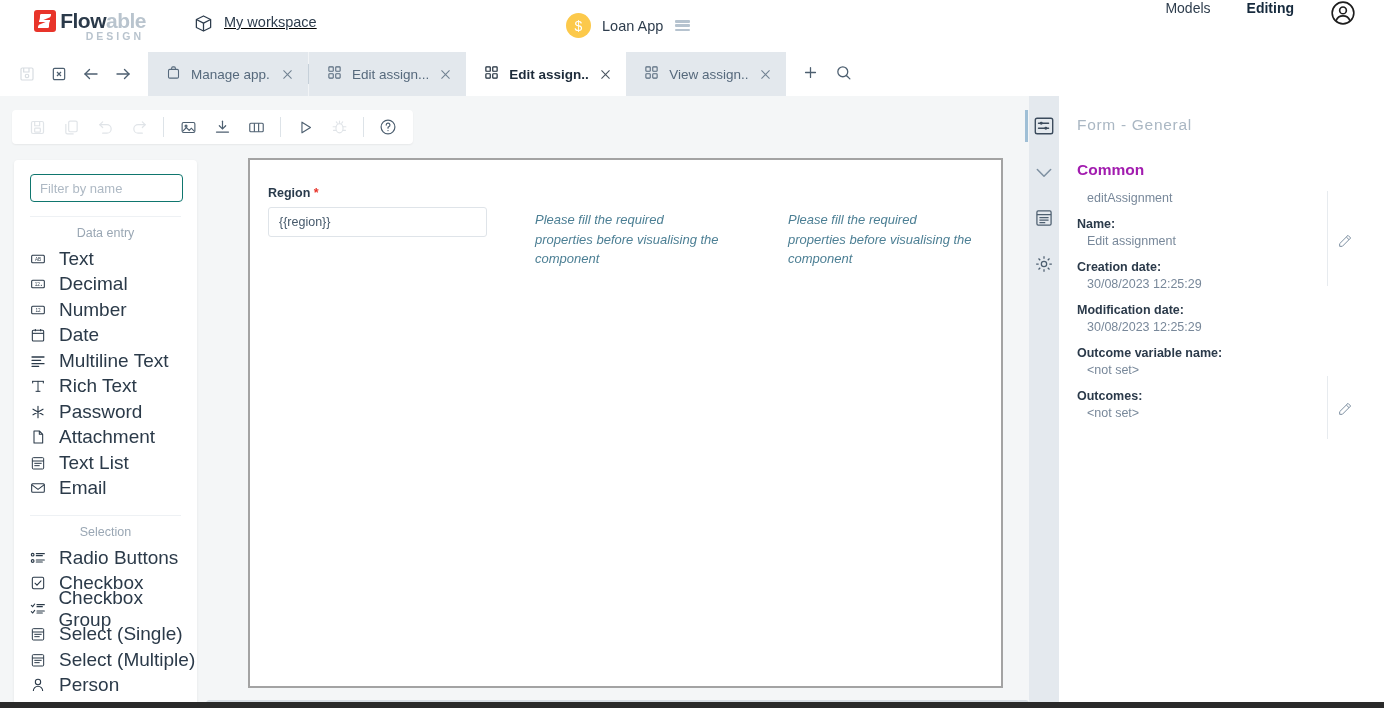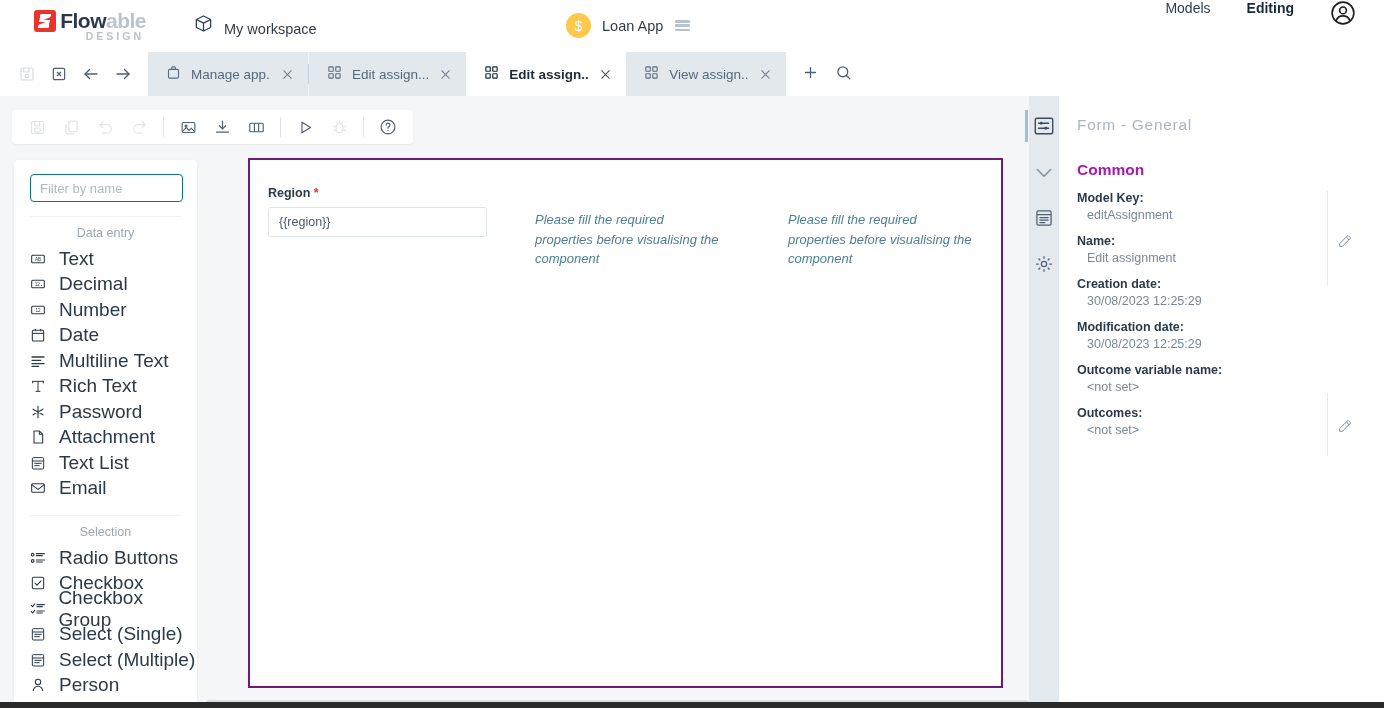--- a/index.html
+++ b/index.html
@@ -30,21 +30,21 @@
     width: 11px; height: 14px;
     background: #ffffff;
     clip-path: polygon(0 0, 100% 0, 100% 22%, 38% 42%, 100% 42%, 100% 100%, 0 100%, 0 78%, 62% 58%, 0 58%);
     transform: skewX(-10deg);
   }
   .brand-flow { font-size: 21px; font-weight: bold; color: #2b3a4a; letter-spacing: -0.5px; }
   .brand-able { font-size: 21px; font-weight: bold; color: #b9c4ce; letter-spacing: -0.5px; }
   .brand-sub { font-size: 10.5px; color: #b9c4ce; letter-spacing: 3px; font-weight: bold;
                margin-top: -3px; margin-right: 2px; }
 
-  .ws { display: flex; align-items: flex-end; margin-left: 48px; }
+  .ws { display: flex; align-items: flex-start; margin-left: 48px; text-decoration: underline; }
   .ws-label { font-size: 14.5px; color: #2e3d4d; margin-left: 11px; }
 
   .app-chip { position: absolute; left: 566px; top: 13px; display: flex; align-items: center; }
   .app-dot {
     width: 25px; height: 25px; border-radius: 50%; background: #fcc94b;
     color: #ffffff; font-size: 14px; display: flex; align-items: center;
     justify-content: center; font-weight: normal;
   }
   .app-name { font-size: 14.5px; color: #2e3d4d; margin-left: 11px; }
   .app-menu { margin-left: 12px; display: flex; flex-direction: column;
@@ -114,21 +114,21 @@
   .pal-item { display: flex; align-items: center; height: 25.5px; padding-left: 16px;
               cursor: pointer; }
   .pal-ico { width: 22px; display: flex; align-items: center; justify-content: flex-start;
              color: #2b3a49; }
   .pal-label { font-size: 19px; color: #2b3a49; margin-left: 7px; }
 
   
   .canvas-scroll { position: absolute; left: 206px; top: 0; width: 823px; height: 612px; }
   .form-canvas {
     position: absolute; left: 42px; top: 62px; width: 755px; height: 530px;
-    background: #ffffff; border: 2px solid #701a75; text-decoration: underline;
+    background: #ffffff; border: 2px solid #a3a3a3; text-decoration: underline;
   }
   .field-block { position: absolute; left: 18px; top: 26px; width: 220px; }
   .field-label { font-size: 12.5px; color: #2a3b4c; font-weight: bold; margin-bottom: 7px; }
   .req { color: #e8342a; font-weight: bold; }
   .field-input {
     width: 219px; height: 30px; border: 1px solid #dfe4e9; border-radius: 3px;
     font-size: 12.5px; color: #46596b; padding: 0 10px; outline: none;
     font-family: "Liberation Sans", sans-serif; background: #fff;
   }
   .hint {
@@ -623,21 +623,20 @@
         <div class="props-h2">Common</div>
         <div class="sec-rule" style="top:30px; height:95px;"></div>
         <div class="sec-edit" style="top:72px;">
           <svg width="16" height="16" viewBox="0 0 24 24" fill="none" stroke="#7d8fa1" stroke-width="1.5" stroke-linejoin="round">
               <path d="M16.5 3.5l4 4L8 20H4v-4z"></path>
               <path d="M14 6l4 4"></path>
             </svg>
         </div>
 
         <div class="prop-row">
-          <div class="prop-key">Model Key:</div>
           <div class="prop-val">editAssignment</div>
         </div>
         <div class="prop-row">
           <div class="prop-key">Name:</div>
           <div class="prop-val">Edit assignment</div>
         </div>
         <div class="prop-row">
           <div class="prop-key">Creation date:</div>
           <div class="prop-val">30/08/2023 12:25:29</div>
         </div>

